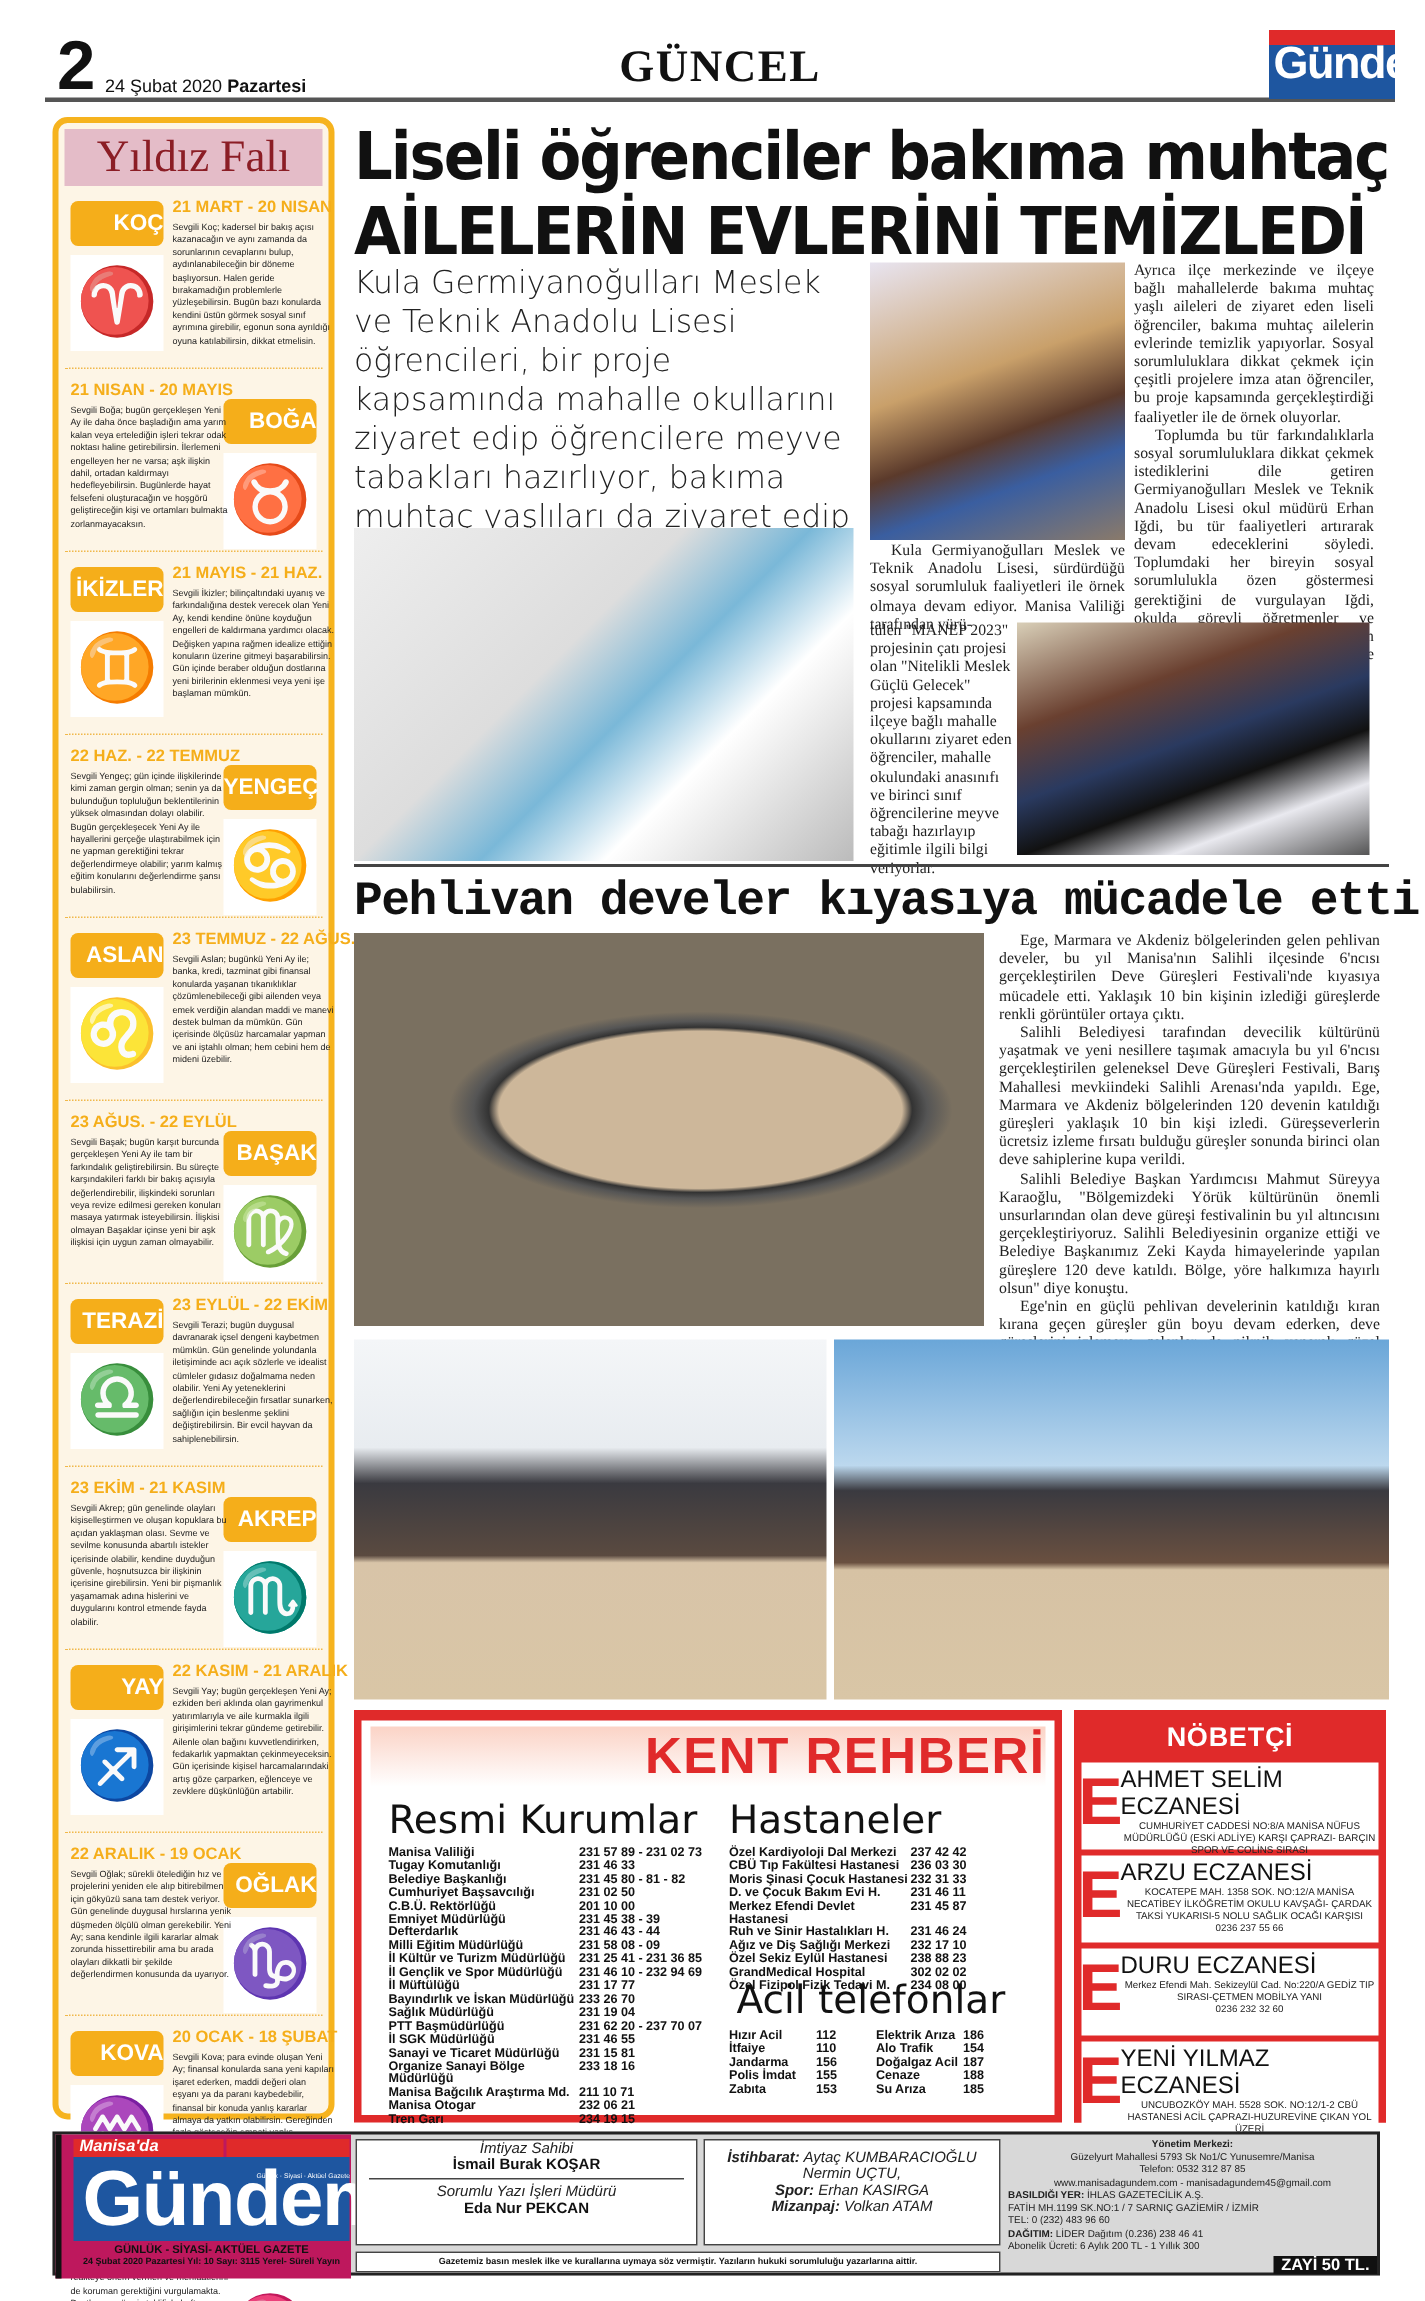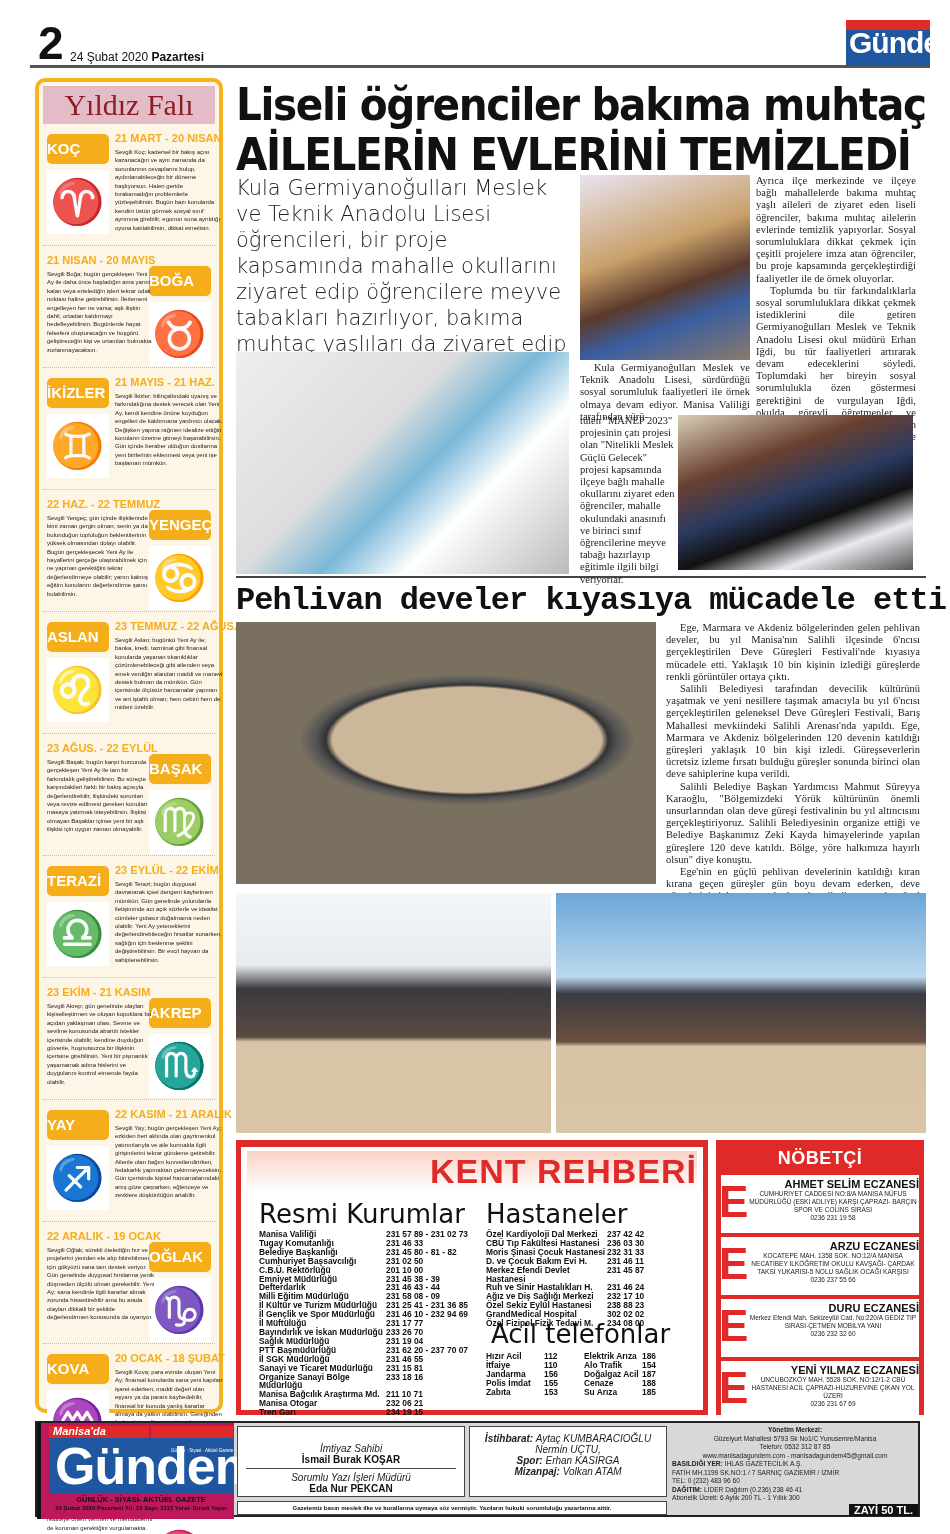--- a/index.html
+++ b/index.html
@@ -11,21 +11,21 @@
 #hdate{left:40px;top:38px;font-size:12px}
 #hdate b{font-weight:bold}
 #section{left:0;width:900px;top:16px;text-align:center;font-family:"Liberation Serif",serif;font-size:30px;font-weight:bold;letter-spacing:1px}
 #logo-top{right:0;top:8px;width:84px;height:46px;background:#1e56a0;overflow:hidden}
 #logo-top .red{position:absolute;left:0;top:0;width:100%;height:10px;background:#e02a2a}
 #logo-top .txt{position:absolute;left:3px;top:6px;color:#fff;font-weight:bold;font-size:30px;font-family:"Liberation Sans Narrow","Liberation Sans",sans-serif;letter-spacing:-1px}
 
 #horo{left:35px;top:78px;width:188px;height:1335px;border:4px solid #f6b31e;border-radius:10px;background:#fdf5e6;padding:4px}
 #horo-title{background:#e4bcc8;color:#8b1d25;font-family:"Liberation Serif",serif;font-size:30px;text-align:center;height:38px;line-height:38px}
 .sign{position:relative;height:118px;border-bottom:1px dotted #f0b84a;margin-top:4px}
-.sign .name{position:absolute;width:62px;height:30px;background:#f5ae1a;color:#fff;font-weight:bold;font-size:15px;text-align:left;line-height:30px;border-radius:5px}
+.sign .name{position:absolute;width:62px;height:30px;background:#f5ae1a;color:#fff;font-weight:bold;font-size:15px;text-align:right;line-height:30px;border-radius:5px}
 .sign .icon{position:absolute;width:62px;height:64px;background:#fff;font-size:44px;text-align:center;line-height:64px;color:#111}
 .sign .dates{position:absolute;color:#f5ae1a;font-weight:bold;font-size:11px;white-space:nowrap}
 .sign .txt{position:absolute;font-size:6px;line-height:8.4px;color:#222;width:108px}
 .sign.l .name{left:4px;top:6px}.sign.l .icon{left:4px;top:42px}.sign.l .dates{left:72px;top:4px}.sign.l .txt{left:72px;top:20px}
 .sign.r .name{right:4px;top:16px}.sign.r .icon{right:4px;top:52px}.sign.r .dates{left:4px;top:4px}.sign.r .txt{left:4px;top:20px}
 
 #h1a{left:236px;top:80px;width:690px;font-size:44px;font-weight:bold;line-height:50px;font-family:"DejaVu Sans",sans-serif;letter-spacing:-1.5px;white-space:nowrap;transform-origin:left top}
 #lead{left:236px;top:175px;width:338px;font-size:21px;line-height:26px;font-family:"DejaVu Sans",sans-serif;font-weight:300;color:#222}
 .photo{background:#aaa;overflow:hidden}
 .body-serif{font-family:"Liberation Serif",serif;font-size:10.5px;line-height:12.2px;text-align:justify;color:#222}
@@ -54,21 +54,21 @@
 #resmi .k{width:127px}
 #hast{position:absolute;left:245px;top:83px;width:200px}
 #hast .k{width:121px}
 #acil{position:absolute;left:245px;top:205px;width:205px;display:grid;grid-template-columns:58px 40px 58px 30px}
 #acil span{font-size:8.4px;line-height:9px;font-weight:bold}
 
 #ecz{left:716px;top:1140px;width:208px;height:275px;border:5px solid #e02a2a;background:#e02a2a}
 #ecz-title{height:26px;color:#fff;font-weight:bold;font-size:18px;text-align:center;line-height:26px;letter-spacing:.5px}
 .ecz-item{position:relative;background:#fff;height:58px;margin-top:4px;padding-left:26px}
 .ecz-item .e{position:absolute;left:-2px;top:4px;width:22px;height:46px;color:#e02a2a;font-weight:bold;font-size:44px;line-height:46px}
-.ecz-item .n{font-weight:bold;font-size:11px;text-align:right;padding-top:3px}
+.ecz-item .n{font-weight:normal;font-size:16px;text-align:left;padding-top:3px}
 .ecz-item .a{font-size:6.5px;line-height:8px;text-align:center;color:#222}
 
 #foot{left:35px;top:1421px;width:885px;height:96px;border:2px solid #222;background:#d8d8d8}
 #flogo{position:absolute;left:0;top:0;width:197px;height:96px;background:#be185d;border-left:4px solid #111}
 #flogo .red1{position:absolute;left:8px;top:3px;width:100px;height:12px;background:#e02a2a}
 #flogo .red2{position:absolute;left:110px;top:3px;width:82px;height:12px;background:#e02a2a}
 #flogo .blue{position:absolute;left:8px;top:15px;width:184px;height:56px;background:#1e56a0}
 #flogo .mtxt{position:absolute;left:12px;top:2px;color:#fff;font-style:italic;font-weight:bold;font-size:11px}
 #flogo .gtxt{position:absolute;left:14px;top:15px;color:#fff;font-weight:bold;font-size:52px;line-height:56px;letter-spacing:-1px;font-family:"Liberation Sans Narrow","Liberation Sans",sans-serif}
 #flogo .tag{position:absolute;left:130px;top:25px;color:#fff;font-size:4.5px}
@@ -84,20 +84,21 @@
 #fright{position:absolute;left:635px;top:3px;width:246px;height:90px;font-size:6.6px;line-height:8.5px;color:#222}
 #fright .c{text-align:center}
 #zayi{position:absolute;right:0;bottom:0;background:#111;color:#fff;font-weight:bold;font-size:11px;padding:2px 5px}
 </style>
 </head>
 <body>
 
 <div id="hdr" class="abs">
   <div id="pagenum" class="abs">2</div>
   <div id="hdate" class="abs"><span>24 Şubat 2020</span> <b>Pazartesi</b></div>
+  <div id="section" class="abs">GÜNCEL</div>
   <div id="logo-top" class="abs">
       <div class="red"></div>
       <div class="txt">Gündem</div>
     </div>
 </div>
 
 <div id="horo" class="abs">
   <div id="horo-title">Yıldız Falı</div>
   <div id="signs">
       <div class="sign l">
@@ -392,21 +393,21 @@
     <div class="red1"></div>
     <div class="red2"></div>
     <div class="blue"></div>
     <div class="mtxt">Manisa'da</div>
     <div class="gtxt">Gündem</div>
     <div class="tag">Günlük · Siyasi · Aktüel Gazete</div>
     <div class="sub">GÜNLÜK - SİYASİ- AKTÜEL GAZETE</div>
     <div class="date">24 Şubat 2020 Pazartesi Yıl: 10 Sayı: 3115 Yerel- Süreli Yayın</div>
   </div>
   <div id="fb1" class="fbox">
-    <div class="fi" style="margin-top:16px">İmtiyaz Sahibi</div>
+    <div class="fi" style="margin-top:0">İmtiyaz Sahibi</div>
     <div class="fb">İsmail Burak KOŞAR</div>
     <hr>
     <div class="fi">Sorumlu Yazı İşleri Müdürü</div>
     <div class="fb">Eda Nur PEKCAN</div>
   </div>
   <div id="fb2" class="fbox">
     <div class="fi" style="margin-top:6px"><b>İstihbarat:</b> <span>Aytaç KUMBARACIOĞLU</span></div>
     <div class="fi">Nermin UÇTU,</div>
     <div class="fi"><b>Spor:</b> <span>Erhan KASIRGA</span></div>
     <div class="fi"><b>Mizanpaj:</b> <span>Volkan ATAM</span></div>

